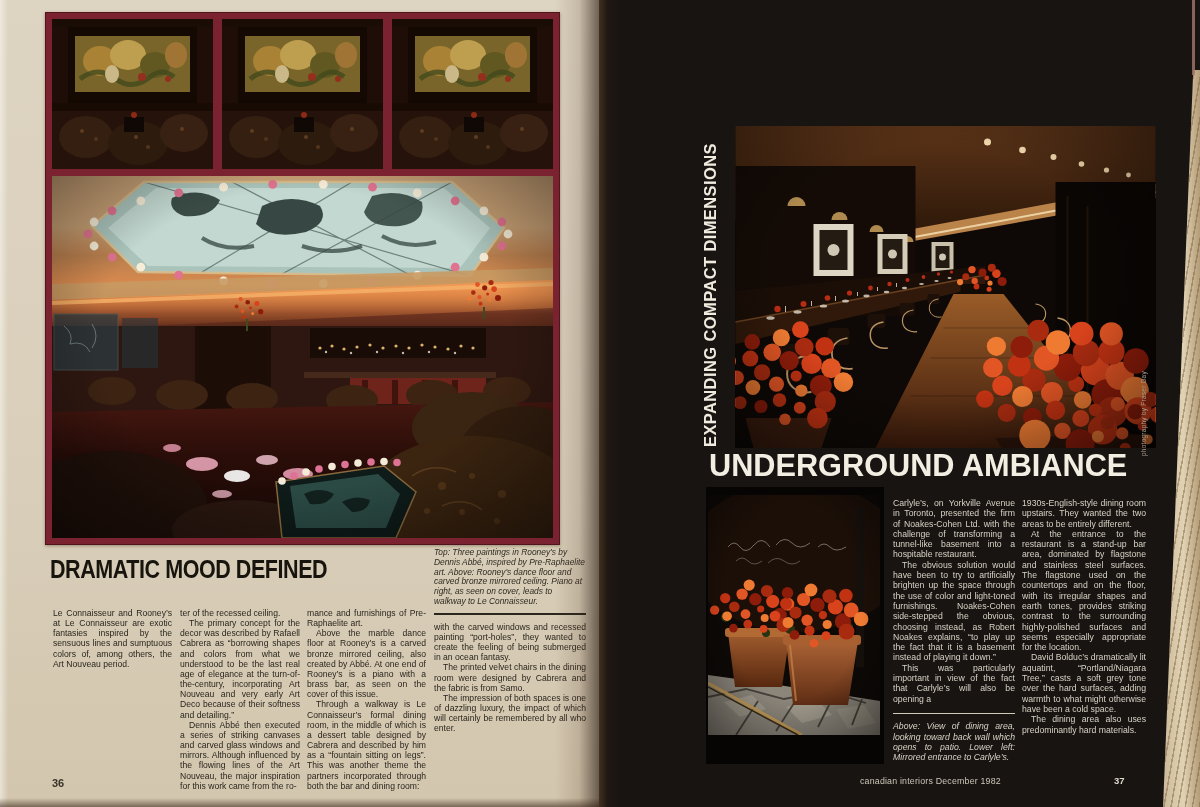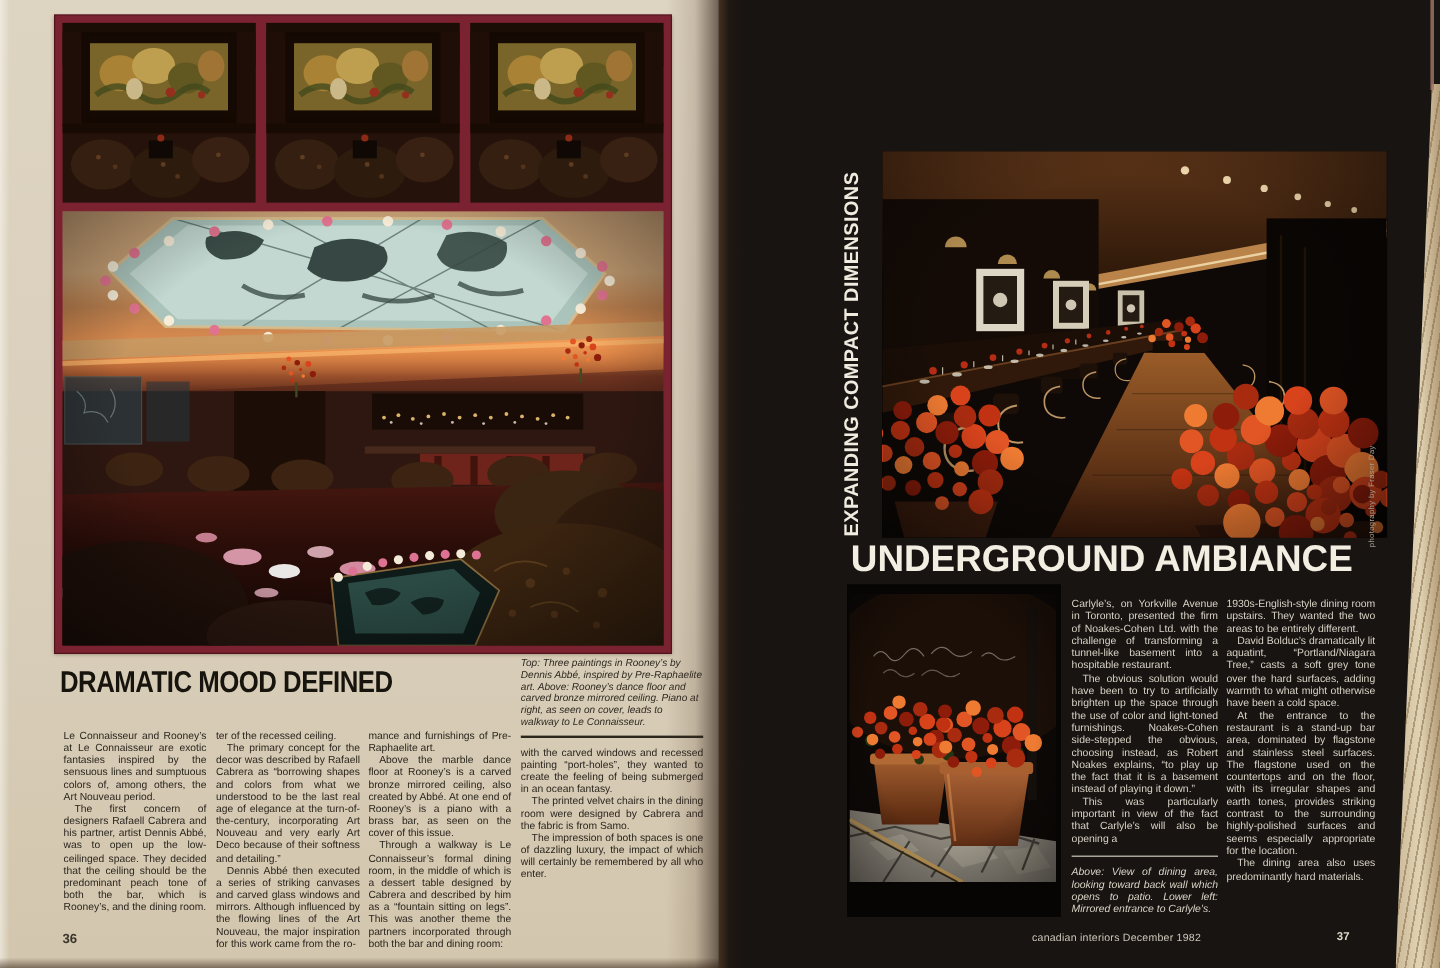--- a/index.html
+++ b/index.html
@@ -303,21 +303,20 @@
           <circle cx="345" cy="286.5" r="3.8" fill="#de7294"></circle>
       </g>
       <rect width="501" height="362" fill="url(#vg)"></rect>
     </svg>
   </div>
 
   <div class="hl-left">DRAMATIC MOOD DEFINED</div>
 
   <div class="col" id="lcol1" style="left:53px;width:119px;">
     <p>Le Connaisseur and Rooney’s at Le Connaisseur are exotic fantasies inspired by the sensuous lines and sumptuous colors of, among others, the Art Nouveau period.</p>
-    <p>The first concern of designers Rafaell Cabrera and his partner, artist Dennis Abbé, was to open up the low-ceilinged space. They decided that the ceiling should be the predominant peach tone of both the bar, which is Rooney’s, and the dining room.</p>
   </div>
   <div class="col" id="lcol2" style="left:180px;width:120px;">
     <p>ter of the recessed ceiling.</p>
     <p>The primary concept for the decor was described by Rafaell Cabrera as “borrowing shapes and colors from what we understood to be the last real age of elegance at the turn-of-the-century, incorporating Art Nouveau and very early Art Deco because of their softness and detailing.”</p>
     <p>Dennis Abbé then executed a series of striking canvases and carved glass windows and mirrors. Although influenced by the flowing lines of the Art Nouveau, the major inspiration for this work came from the ro-</p>
   </div>
   <div class="col" id="lcol3" style="left:307px;width:119px;">
     <p>mance and furnishings of Pre-Raphaelite art.</p>
     <p>Above the marble dance floor at Rooney’s is a carved bronze mirrored ceiling, also created by Abbé. At one end of Rooney’s is a piano with a brass bar, as seen on the cover of this issue.</p>
     <p>Through a walkway is Le Connaisseur’s formal dining room, in the middle of which is a dessert table designed by Cabrera and described by him as a “fountain sitting on legs”. This was another theme the partners incorporated through both the bar and dining room:</p>
@@ -643,22 +642,22 @@
 
 <div class="rcol" id="rcol1" style="left:893px;width:122px;">
   <p>Carlyle’s, on Yorkville Avenue in Toronto, presented the firm of Noakes-Cohen Ltd. with the challenge of transforming a tunnel-like basement into a hospitable restaurant.</p>
   <p>The obvious solution would have been to try to artificially brighten up the space through the use of color and light-toned furnishings. Noakes-Cohen side-stepped the obvious, choosing instead, as Robert Noakes explains, “to play up the fact that it is a basement instead of playing it down.”</p>
   <p>This was particularly important in view of the fact that Carlyle’s will also be opening a</p>
   <div class="rule-right"></div>
   <p class="caption-right">Above: View of dining area, looking toward back wall which opens to patio. Lower left: Mirrored entrance to Carlyle’s.</p>
 </div>
 <div class="rcol" id="rcol2" style="left:1022px;width:124px;">
   <p>1930s-English-style dining room upstairs. They wanted the two areas to be entirely different.</p>
+  <p>At the entrance to the restaurant is a stand-up bar area, dominated by flagstone and stainless steel surfaces. The flagstone used on the countertops and on the floor, with its irregular shapes and earth tones, provides striking contrast to the surrounding highly-polished surfaces and seems especially appropriate for the location.</p>
   <p>David Bolduc’s dramatically lit aquatint, “Portland/Niagara Tree,” casts a soft grey tone over the hard surfaces, adding warmth to what might otherwise have been a cold space.</p>
-  <p>At the entrance to the restaurant is a stand-up bar area, dominated by flagstone and stainless steel surfaces. The flagstone used on the countertops and on the floor, with its irregular shapes and earth tones, provides striking contrast to the surrounding highly-polished surfaces and seems especially appropriate for the location.</p>
   <p>The dining area also uses predominantly hard materials.</p>
 </div>
 
 <div class="footer-text">canadian interiors December 1982</div>
 <div class="page-num-right">37</div>
 
 <div class="page-edge">
   <div class="edge-lines"></div>
 </div>
 <div class="page-edge-top"></div>

